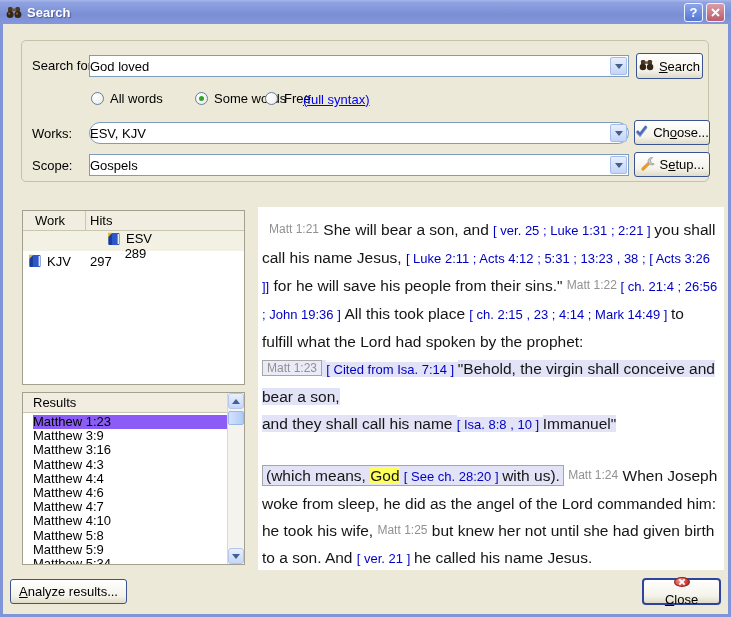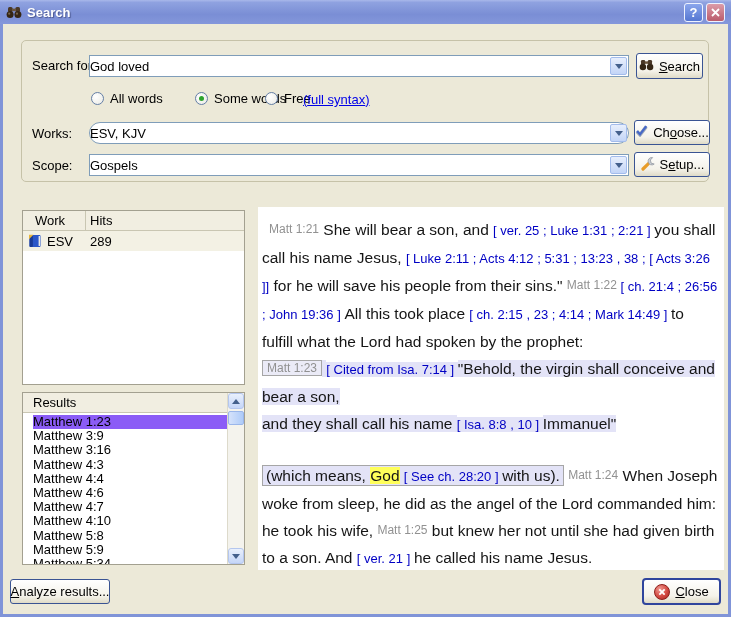--- a/index.html
+++ b/index.html
@@ -54,21 +54,21 @@
 
   
   .panel { position:absolute; background:#fff; border:1px solid #A3A090; overflow:hidden; }
   .panel-header { background:#F1EEE1; border-bottom:1px solid #C9C6B2; font-size:13px;
     height:20px; display:flex; align-items:center; color:#000; }
 
   .hits-header-cell1 { width:63px; padding-left:12px; border-right:1px solid #C9C6B2; height:20px;
     display:flex; align-items:center; }
   .hits-header-cell2 { padding-left:4px; }
   .hits-row { display:flex; align-items:center; height:20px; font-size:13px; }
-  .hits-row.hl-row { background:#F3F1E4; }
+  .hits-row.hl-row { background:#F3F1E4;flex-direction:column; }
   .hits-work { display:flex; align-items:center; width:63px; }
   .hits-count { padding-left:4px; }
   .book-icon { margin:0 5px 0 5px; display:flex; }
 
   .results-header { padding-left:10px; width:204px; }
   .results-items { position:absolute; left:0; top:20px; width:204px; bottom:0;
     overflow:hidden; font-size:13px; line-height:14.2px; padding:2px 0 0 10px; }
   .result-item { white-space:nowrap; }
   .result-item.selected { background:#8b5cf6; }
 
@@ -210,20 +210,34 @@
       <rect x="1.5" y="1" width="11" height="12" rx="1" fill="#2B57C8"></rect>
       <rect x="1.5" y="1" width="3.4" height="12" rx="1" fill="#1A3B96"></rect>
       <rect x="10.6" y="2" width="1.4" height="10" fill="#E8E8E8"></rect>
       <path d="M1 0.8 L5.4 0.8 L1 5.2 Z" fill="#E8B53A"></path>
     </svg>
   </span>
 <span>ESV</span>
             </span>
             <span class="hits-count">289</span>
           </div>
+          <div class="hits-row">
+            <span class="hits-work">
+  <span class="book-icon">
+    <svg width="14" height="14" viewBox="0 0 14 14">
+      <rect x="1.5" y="1" width="11" height="12" rx="1" fill="#2B57C8"></rect>
+      <rect x="1.5" y="1" width="3.4" height="12" rx="1" fill="#1A3B96"></rect>
+      <rect x="10.6" y="2" width="1.4" height="10" fill="#E8E8E8"></rect>
+      <path d="M1 0.8 L5.4 0.8 L1 5.2 Z" fill="#E8B53A"></path>
+    </svg>
+  </span>
+<span>KJV</span>
+            </span>
+            <span class="hits-count">297</span>
+          </div>
         </div>
     </div>
 
     <div class="panel" style="left:19px; top:368px; width:223px; height:173px;">
       <div class="panel-header results-header">Results</div>
       <div class="results-items" id="results-items">
           <div class="result-item selected">Matthew 1:23</div>
           <div class="result-item">Matthew 3:9</div>
           <div class="result-item">Matthew 3:16</div>
           <div class="result-item">Matthew 4:3</div>
@@ -242,24 +256,24 @@
       </div>
     </div>
 
     <div class="text-panel" id="bible-text">
         <div class="block-para p1"><span class="seg-verse">Matt 1:21</span><span class="seg-plain"> She will bear a son, and </span><span class="seg-ref">[ ver. 25 ;  Luke 1:31 ;  2:21 ] </span><span class="seg-plain">you shall call his name Jesus, </span><span class="seg-ref">[ Luke 2:11 ;  Acts 4:12 ;  5:31 ;  13:23 ,  38 ; </span><span class="seg-ref">[ Acts 3:26 ]]</span><span class="seg-plain"> for he will save his people from their sins."  </span><span class="seg-verse">Matt 1:22</span><span class="seg-ref">  [ ch. 21:4 ;  26:56 ;  John 19:36 ] </span><span class="seg-plain">All this took place </span><span class="seg-ref">[ ch. 2:15 ,  23 ;  4:14 ;  Mark 14:49 ] </span><span class="seg-plain">to fulfill what the Lord had spoken by the prophet:</span></div>
         <div class="block-para"><span class="seg-verse vbox">Matt 1:23</span><span class="seg-plain hl">  </span><span class="seg-ref hl">[ Cited from  Isa. 7:14 ] </span><span class="seg-plain hl">"Behold, the virgin shall conceive and bear a son,</span><br><span class="seg-plain hl">and they shall call his name </span><span class="seg-ref hl">[ Isa. 8:8 ,  10 ] </span><span class="seg-plain hl">Immanuel"</span></div>
         <div class="block-gap"></div>
         <div class="block-para"><span class="seg-box"><span class="seg-plain hl">(which means, </span><span class="seg-plain yhl">God</span><span class="seg-plain hl"> </span><span class="seg-ref hl">[ See  ch. 28:20 ] </span><span class="seg-plain hl">with us).</span></span><span class="seg-plain">  </span><span class="seg-verse">Matt 1:24</span><span class="seg-plain"> When Joseph woke from sleep, he did as the angel of the Lord commanded him: he took his wife,  </span><span class="seg-verse">Matt 1:25</span><span class="seg-plain"> but knew her not until she had given birth to a son. And </span><span class="seg-ref">[ ver. 21 ] </span><span class="seg-plain">he called his name Jesus.</span></div>
       </div>
 
-    <button class="xpbtn" style="left:7px; top:555px; width:100px; height:25px;">
+    <button class="xpbtn" style="left:7px; top:555px; width:117px; height:25px;">
       <span><u>A</u>nalyze results...</span>
     </button>
-    <button class="xpbtn default" style="left:639px; top:554px; width:79px; height:27px;">
+    <button class="xpbtn default" style="left:639px; top:554px; width:79px; height:27px;flex-direction:column;">
       <span class="close-icon">
         <svg width="8" height="8" viewBox="0 0 9 9">
             <path d="M1.5 1.5 L7.5 7.5 M7.5 1.5 L1.5 7.5" stroke="#fff" stroke-width="2"></path>
           </svg>
       </span>
       <span><u>C</u>lose</span>
     </button>
   </div>
 </div>
 

